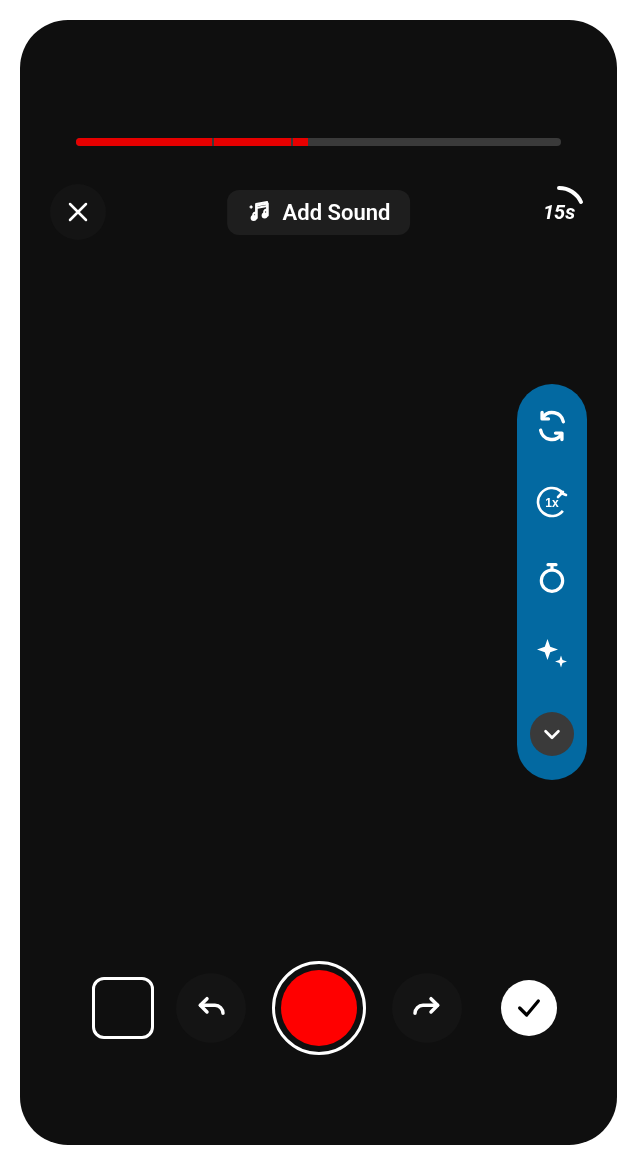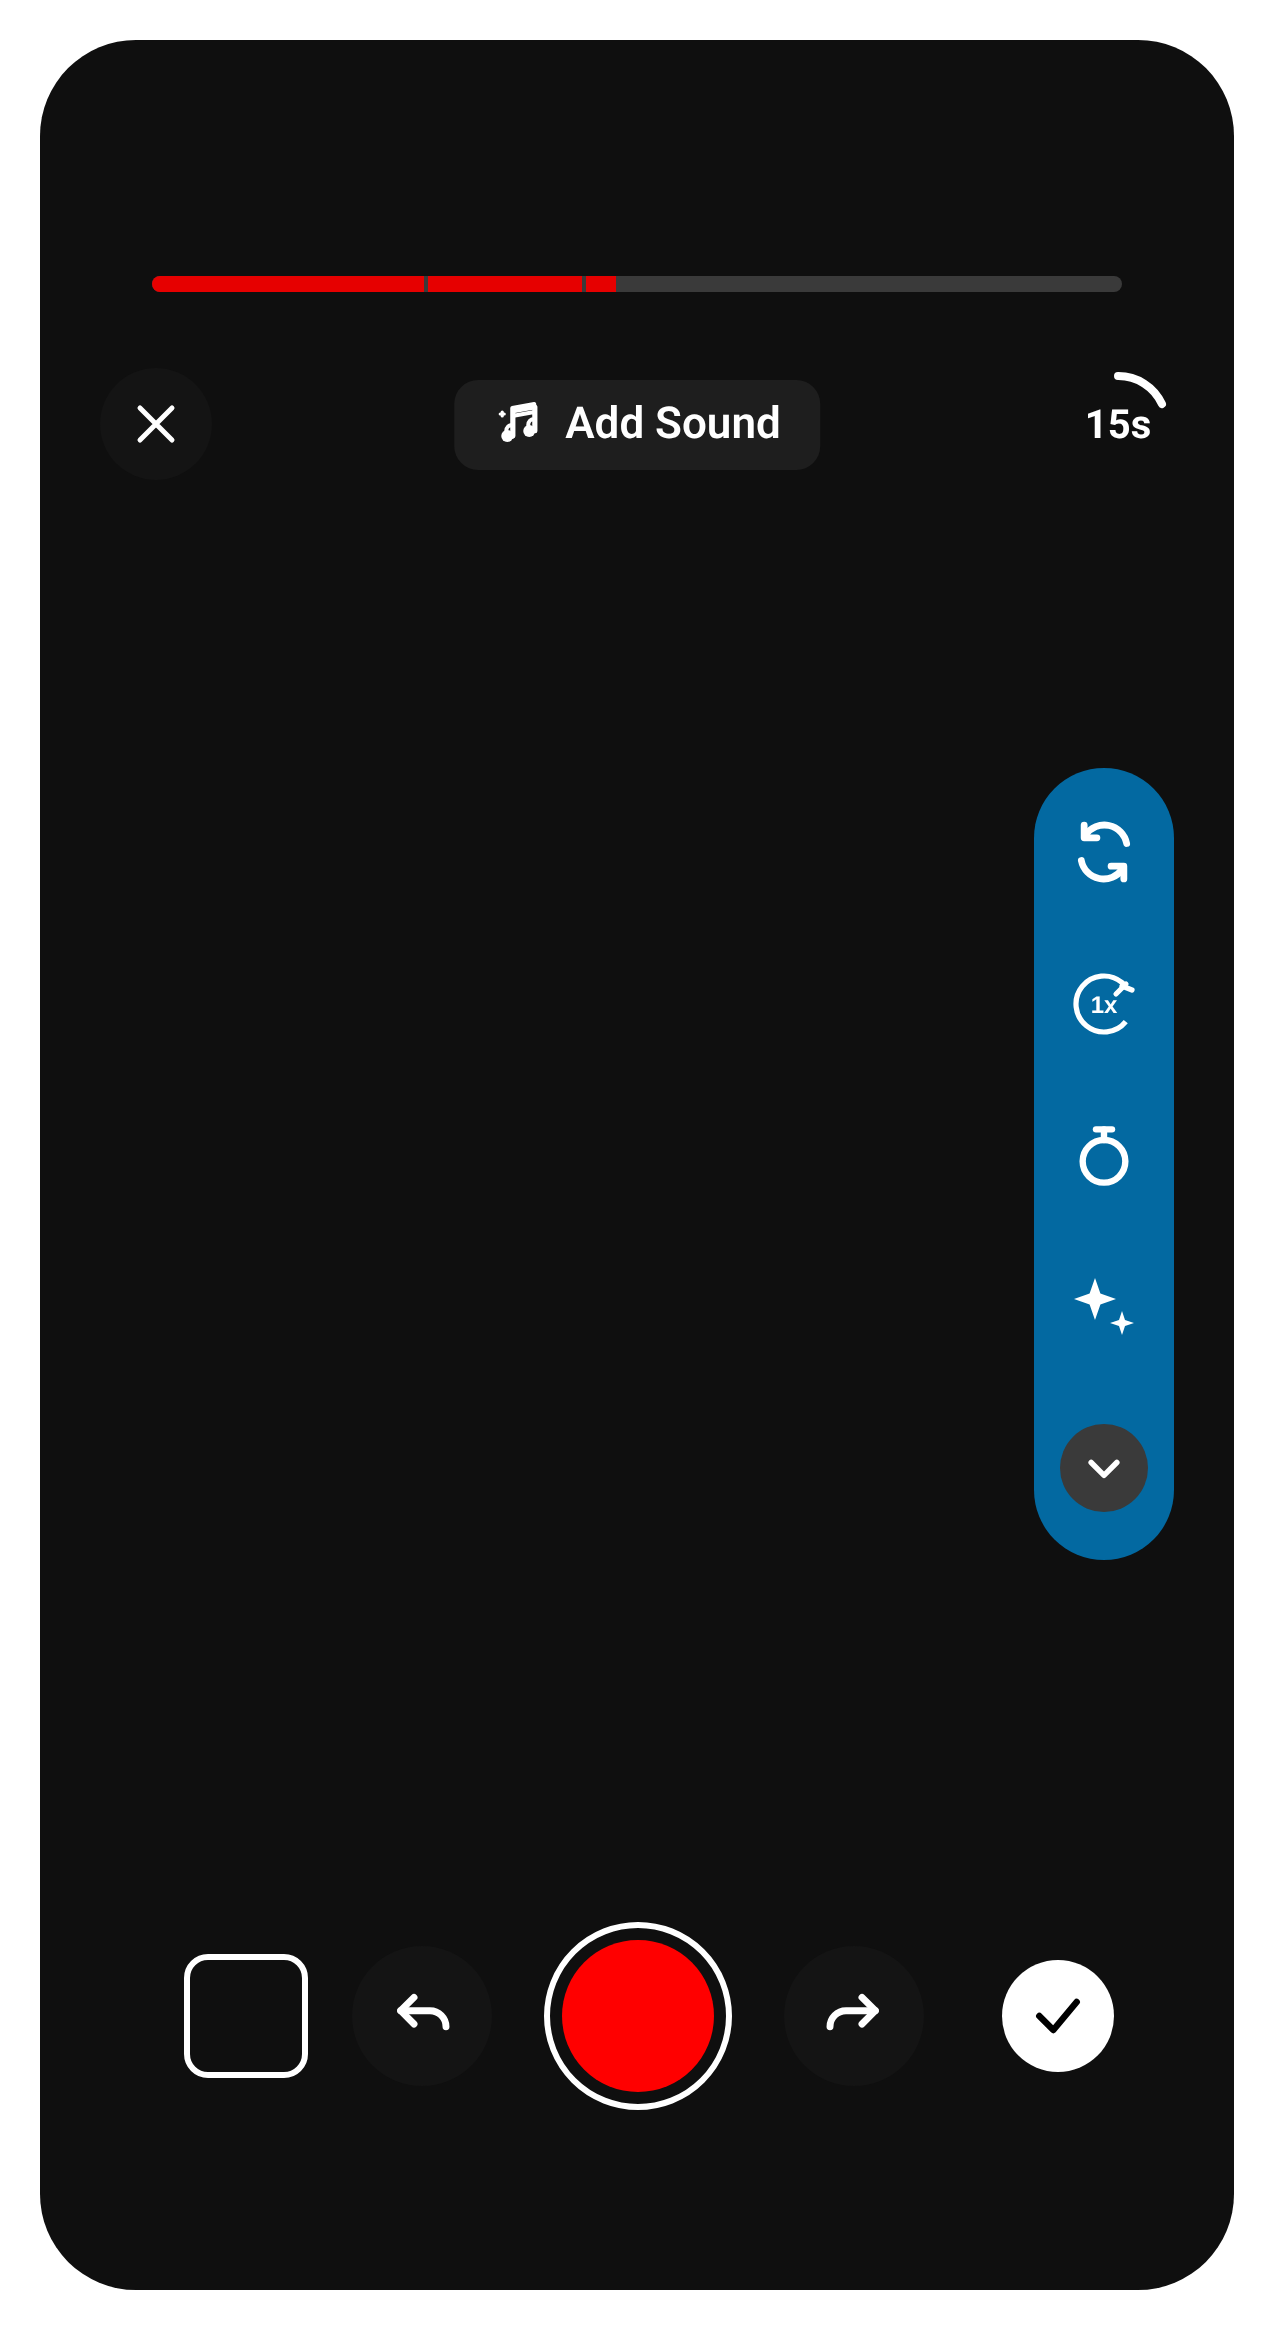--- a/index.html
+++ b/index.html
@@ -69,20 +69,21 @@
     .add-sound-btn span {
       color: #fff;
       font-size: 22px;
       font-weight: 600;
     }
     .duration-btn {
       position: relative;
       width: 56px; height: 56px;
       display: flex; align-items: center; justify-content: center;
       cursor: pointer;
+      font-style: italic;
     }
     .duration-btn svg { position: absolute; top: 0; left: 0; }
     .duration-btn span {
       color: #fff;
       font-size: 20px;
       font-weight: 700;
       position: relative;
     }
     
     .side-toolbar {

